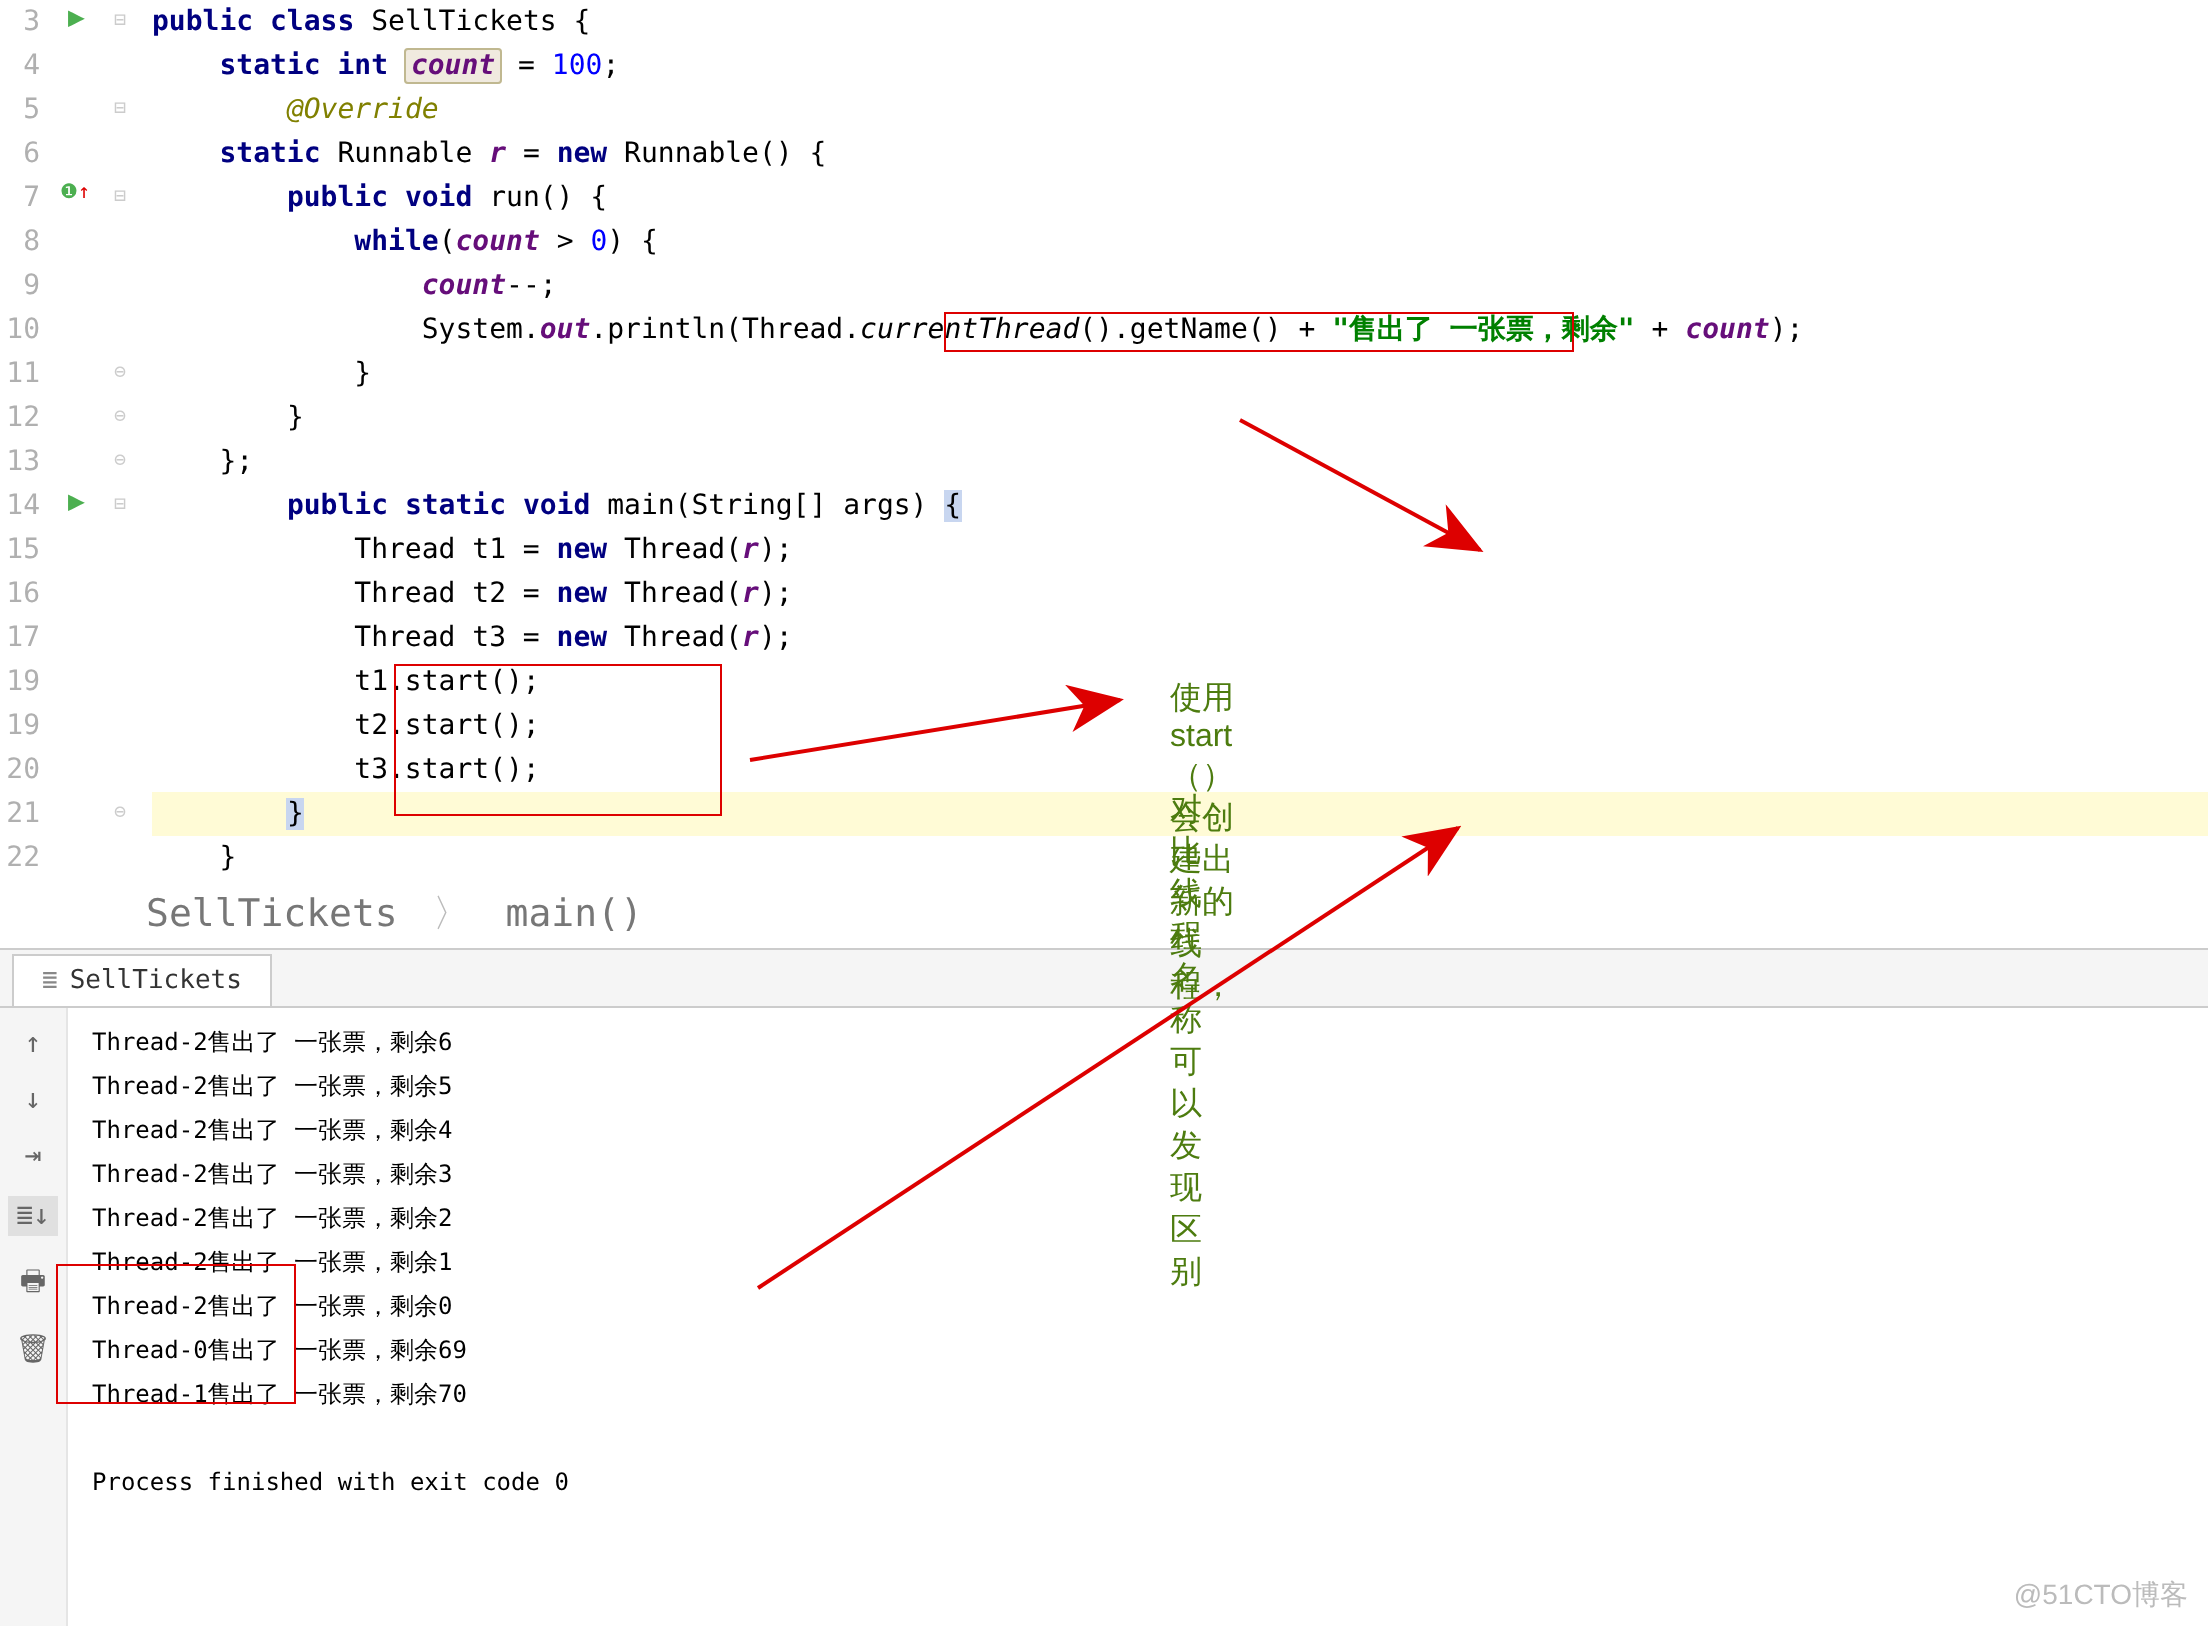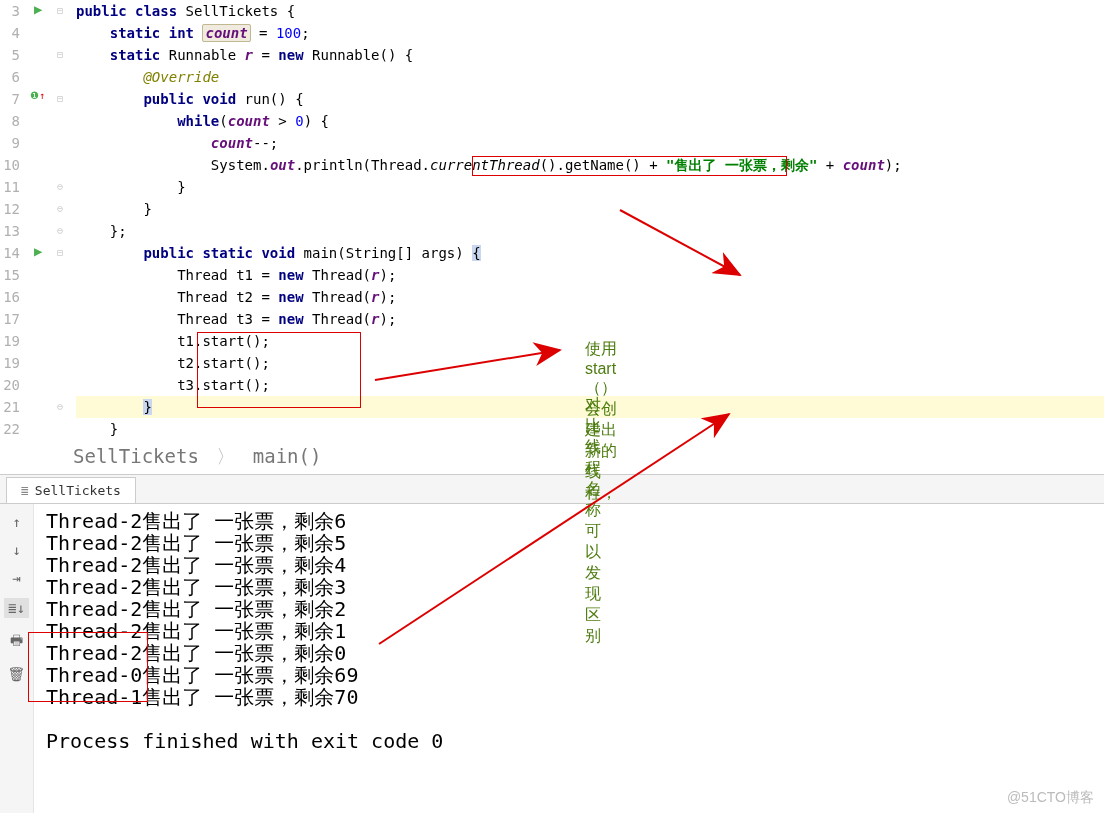--- a/index.html
+++ b/index.html
@@ -22,21 +22,21 @@
   .boxed-count { background: #f0eadf; border: 1px solid #c0b890; padding: 0 2px; border-radius: 2px; }
   .line21 { background: #fffbd6; }
   .redbox1 { position: absolute; border: 1px solid #d00; }
   .breadcrumb { padding: 4px 73px; color: #777; font-size: 19px; border-bottom: 0; }
   .breadcrumb .sep { margin: 0 6px; color: #bbb; }
   .console-wrap { flex: 1; display: flex; flex-direction: column; border-top: 1px solid #ccc; }
   .tabrow { display: flex; border-bottom: 1px solid #ccc; background: #f5f5f5; }
   .tab { padding: 5px 14px; background: #fff; border: 1px solid #ccc; border-bottom: none; margin-left: 6px; margin-top: 2px; font-size: 13px; color: #333; display: flex; align-items: center; gap: 6px; }
   .console-body { display: flex; flex: 1; position: relative; }
   .side-icons { width: 34px; background: #f5f5f5; border-right: 1px solid #e5e5e5; display: flex; flex-direction: column; align-items: center; padding-top: 10px; gap: 12px; color: #666; }
-  .console { flex: 1; padding: 6px 0 21px 12px; font-family: "Consolas","Monaco",monospace; font-size: 20px; position: relative; }
+  .console { flex: 1; padding: 6px 0 21px 12px; font-family: "Consolas","Monaco",monospace; font-size: 12px; position: relative; }
   .console .cline { height: 22px; line-height: 22px; white-space: pre; }
   .redbox2 { position: absolute; border: 1px solid #d00; }
   .annots { position: absolute; top: 0; left: 0; pointer-events: none; }
   .annot-text { color: #4d7c0f; font-size: 16px; font-family: Liberation Sans, sans-serif; }
   svg.arrow { position: absolute; overflow: visible; }
   .watermark { position: absolute; right: 10px; bottom: 6px; color: #bbb; font-size: 14px; font-family: sans-serif; margin-left: 36px; }
   .fold-col { width: 12px; color: #ccc; }
   .fold-col div { height: 22px; line-height: 22px; text-align: center; font-size: 10px; }
 </style>
 </head>
@@ -89,22 +89,22 @@
         <div></div>
         <div></div>
         <div></div>
         <div></div>
         <div>⊖</div>
         <div></div>
     </div>
     <div class="code">
       <div class="line"><span class="kw">public class</span><span> SellTickets {</span></div>
       <div class="line"><span>    </span><span class="kw">static int</span><span> </span><span class="boxed-count field">count</span><span> = </span><span class="num">100</span><span>;</span></div>
+      <div class="line"><span>        </span><span class="annot">@Override</span></div>
       <div class="line"><span>    </span><span class="kw">static</span><span> </span><span>Runnable </span><span class="field">r</span><span> = </span><span class="kw">new</span><span> Runnable() {</span></div>
-      <div class="line"><span>        </span><span class="annot">@Override</span></div>
       <div class="line"><span>        </span><span class="kw">public void</span><span> run() {</span></div>
       <div class="line"><span>            </span><span class="kw">while</span><span>(</span><span class="field">count</span><span> &gt; </span><span class="num">0</span><span>) {</span></div>
       <div class="line"><span>                </span><span class="field">count</span><span>--;</span></div>
       <div class="line"><span>                </span><span>System.</span><span class="field">out</span><span>.println(</span><span id="boxA">Thread.<span class="italic">currentThread</span>().getName()</span><span> + </span><span class="str">"售出了 一张票，剩余"</span><span> + </span><span class="field">count</span><span>);</span></div>
       <div class="line"><span>            </span><span>}</span></div>
       <div class="line"><span>        </span><span>}</span></div>
       <div class="line"><span>    </span><span>};</span></div>
       <div class="line"><span>        </span><span class="kw">public static void</span><span> main(String[] args) </span><span class="sel-brace">{</span></div>
       <div class="line"><span>            Thread t1 = </span><span class="kw">new</span><span> Thread(</span><span class="field">r</span><span>);</span></div>
       <div class="line"><span>            Thread t2 = </span><span class="kw">new</span><span> Thread(</span><span class="field">r</span><span>);</span></div>

